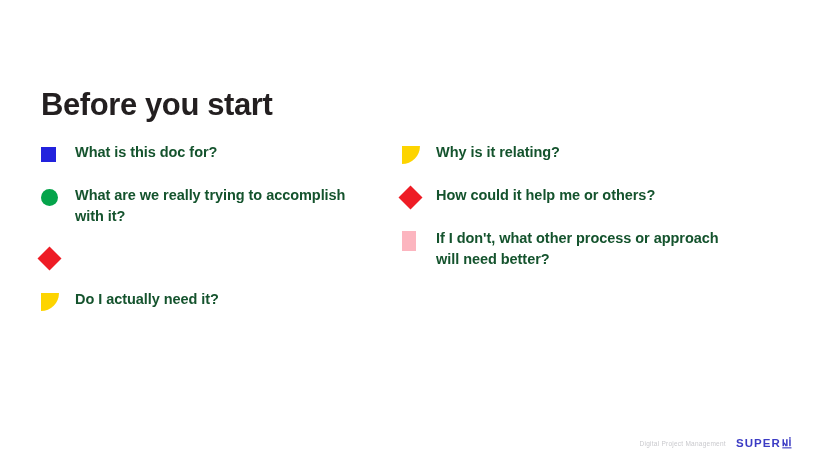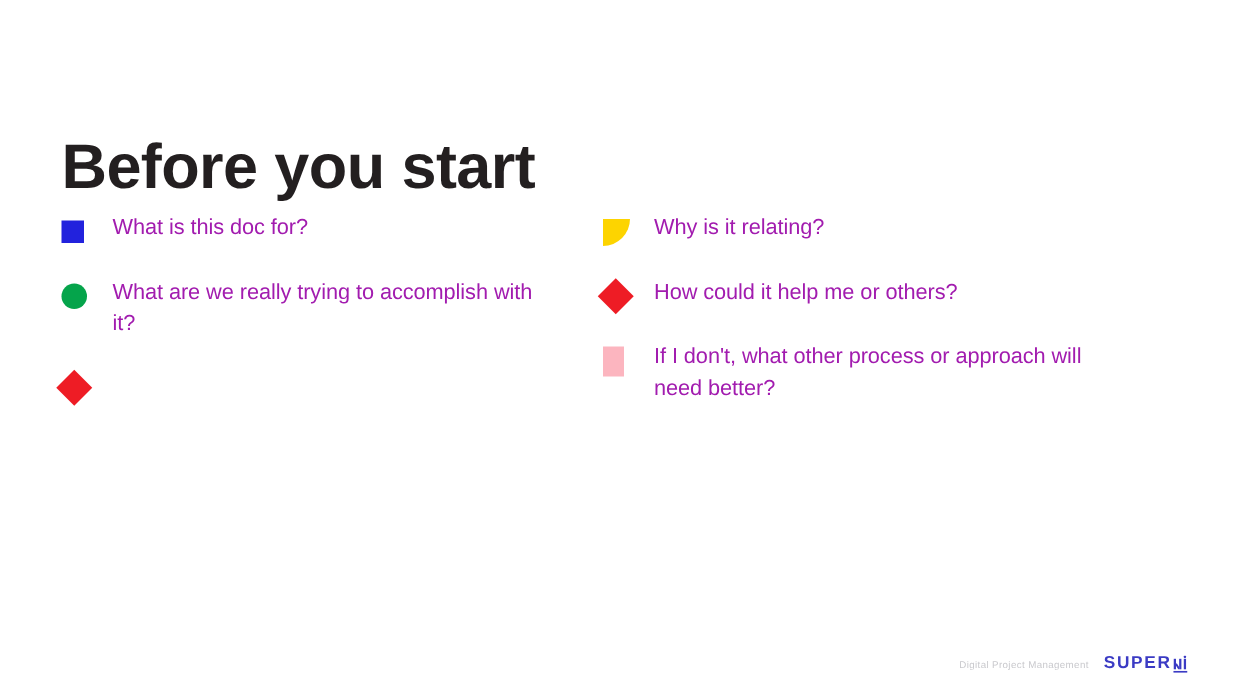--- a/index.html
+++ b/index.html
@@ -21,21 +21,21 @@
     height: 466px;
     background: #ffffff;
     box-sizing: border-box;
   }
 
   
   .slide-title {
     position: absolute;
     left: 41px;
     top: 88px;
-    font-size: 42px;
+    font-size: 31px;
     font-weight: bold;
     letter-spacing: -0.4px;
     color: #231f20;
     line-height: 1.1;
     white-space: nowrap;
   }
 
   
   .columns {
     position: absolute;
@@ -59,22 +59,23 @@
   .bullet-marker {
     flex: 0 0 34px;
     width: 34px;
     height: 22px;
     position: relative;
     margin-top: 2px;
   }
   .bullet-text {
     font-size: 14.5px;
     line-height: 21px;
-    color: #a21caf;
+    color: #14532d;
     letter-spacing: -0.05px;
+    font-weight: bold;
   }
 
   
   .shape {
     position: absolute;
     left: 0;
   }
 
   .shape-square {
     width: 15px;
@@ -121,21 +122,21 @@
     gap: 10px;
   }
   .footer-tagline {
     font-size: 6.5px;
     color: #c9c9cd;
     letter-spacing: 0.25px;
     white-space: nowrap;
   }
   .logo {
     display: flex;
-    align-items: flex-start;
+    align-items: flex-end;
     gap: 1px;
   }
   .logo-word {
     font-size: 11.5px;
     font-weight: bold;
     letter-spacing: 1.1px;
     color: #3b3bc4;
     line-height: 1;
   }
   .logo-mark {
@@ -167,20 +168,26 @@
         </span>
         <span class="bullet-text">What are we really trying to accomplish with it?</span>
       </div>
 
       <div class="bullet-row">
         <span class="bullet-marker">
           <span class="shape shape-diamond"></span>
         </span>
       </div>
 
+      <div class="bullet-row">
+        <span class="bullet-marker">
+          <span class="shape shape-quarter"></span>
+        </span>
+        <span class="bullet-text">Do I actually need it?</span>
+      </div>
 
     </div>
 
     <div class="column column-right">
 
       <div class="bullet-row">
         <span class="bullet-marker">
           <span class="shape shape-quarter"></span>
         </span>
         <span class="bullet-text">Why is it relating?</span>

